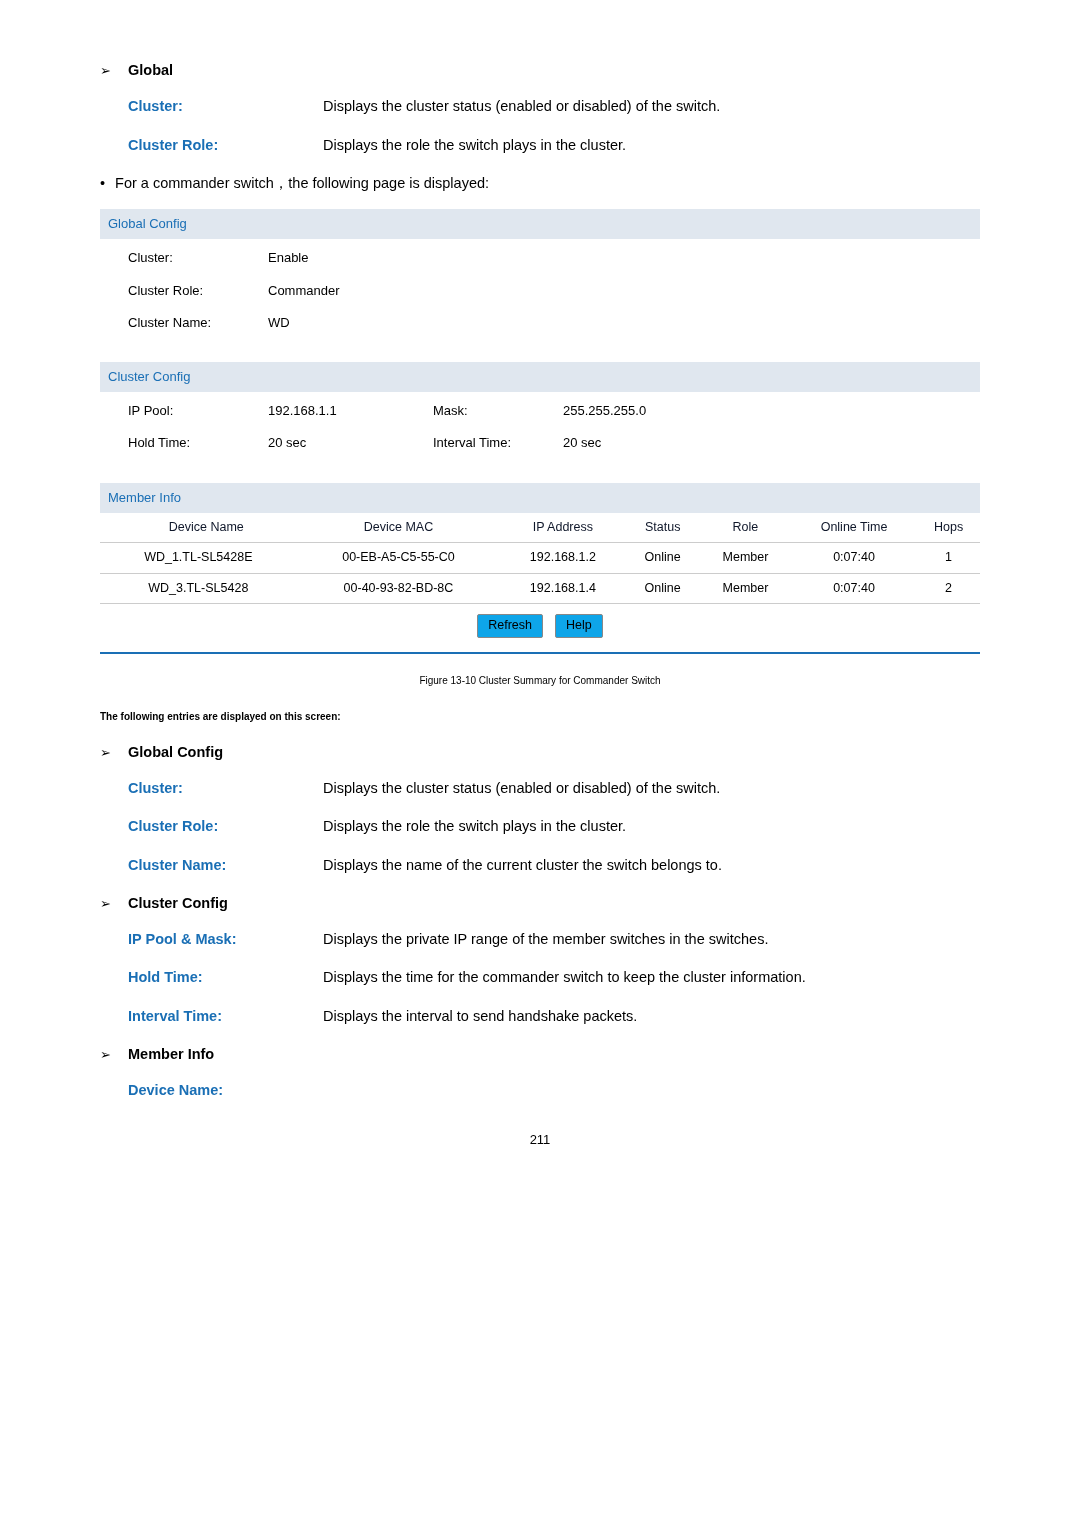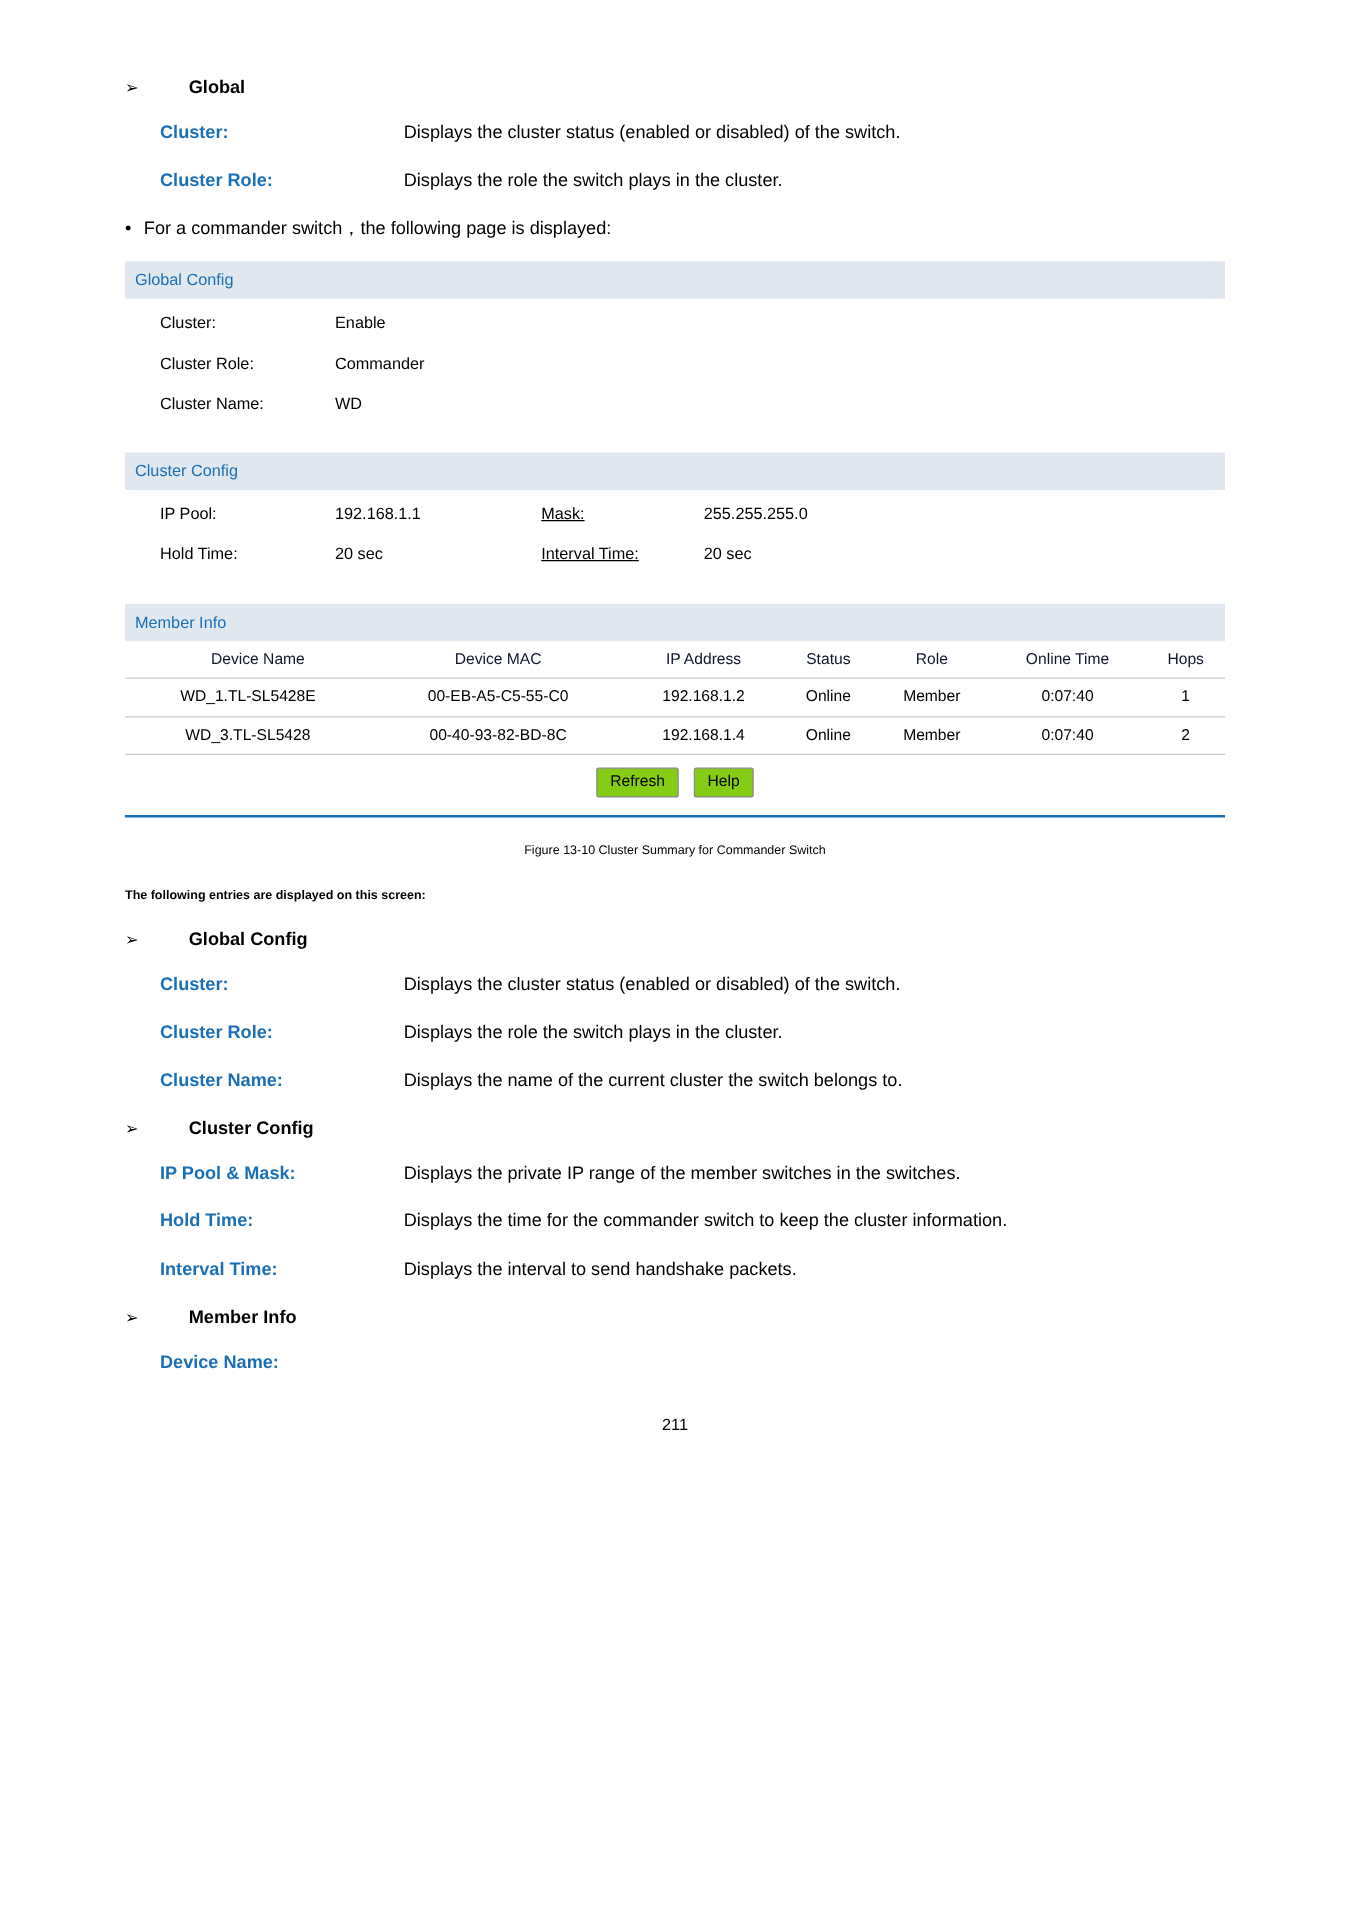--- a/index.html
+++ b/index.html
@@ -1,41 +1,41 @@
 <!DOCTYPE html>
 <html><head>
   <meta charset="utf-8">
   <style>
     * { margin: 0; padding: 0; box-sizing: border-box; }
     body { font-family: Arial, sans-serif; font-size: 14.5px; color: #000; background: #fff; width: 1080px; padding: 60px 100px 40px 100px; line-height: 1.4; }
     .row { display: flex; margin-bottom: 18px; }
     .bullet-row { display: flex; align-items: baseline; margin-bottom: 16px; }
     .arrow-bullet { width: 28px; font-size: 13px; }
     .dot-bullet::before { content: "•"; margin-right: 10px; }
-    .bold { font-weight: bold; margin-left: 23px; }
+    .bold { font-weight: bold; }
     .term { color: #1a6fb5; font-weight: bold; width: 195px; flex-shrink: 0; }
     .desc { flex: 1; }
     .desc-justify { flex: 1; text-align: justify; }
     .indent-terms { padding-left: 28px; }
     
     .screenshot { border: 0; margin: 6px 0 10px 0; }
     .ss-section-header { background: #e0e7ef; color: #1a6fb5; padding: 6px 8px; font-size: 13px; }
     .ss-body { padding: 10px 0 16px 28px; font-size: 13px; }
     .ss-row { display: flex; margin-bottom: 14px; }
     .ss-label { width: 140px; }
     .ss-val { width: 165px; }
-    .ss-label2 { width: 130px; text-decoration: underline; }
+    .ss-label2 { width: 130px; }
     .ss-val2 { width: 120px; }
     
     .mem-table { width: 100%; border-collapse: collapse; font-size: 12.5px; }
     .mem-table th { color: #0f172a; font-weight: normal; text-align: center; padding: 6px 4px; border-bottom: 1px solid #ccc; }
     .mem-table th:first-child { padding-left: 20px; }
     .mem-table td { text-align: center; padding: 6px 4px; border-bottom: 1px solid #ccc; }
     .btnrow { text-align: center; padding: 10px 0 4px 0; }
-    .btn { display: inline-block; border: 1px solid #888; background: #84cc16; padding: 2px 10px; font-size: 12.5px; margin: 0 4px; border-radius: 2px; cursor: pointer; }
+    .btn { display: inline-block; border: 1px solid #888; background: #0ea5e9; padding: 2px 10px; font-size: 12.5px; margin: 0 4px; border-radius: 2px; cursor: pointer; }
     .hr-sep { border: 0; border-top: 2px solid #1a6fb5; margin: 2px 0 20px 0; }
     
     .fig-caption { text-align: center; margin: 10px 0 22px 0; font-size: 10px; }
     .entries-line { margin-bottom: 18px; font-size: 10px; font-weight: bold; }
     .page-num { text-align: center; font-size: 13px; margin-top: 30px; }
   </style>
 </head>
 <body>
 
 <div class="bullet-row">

